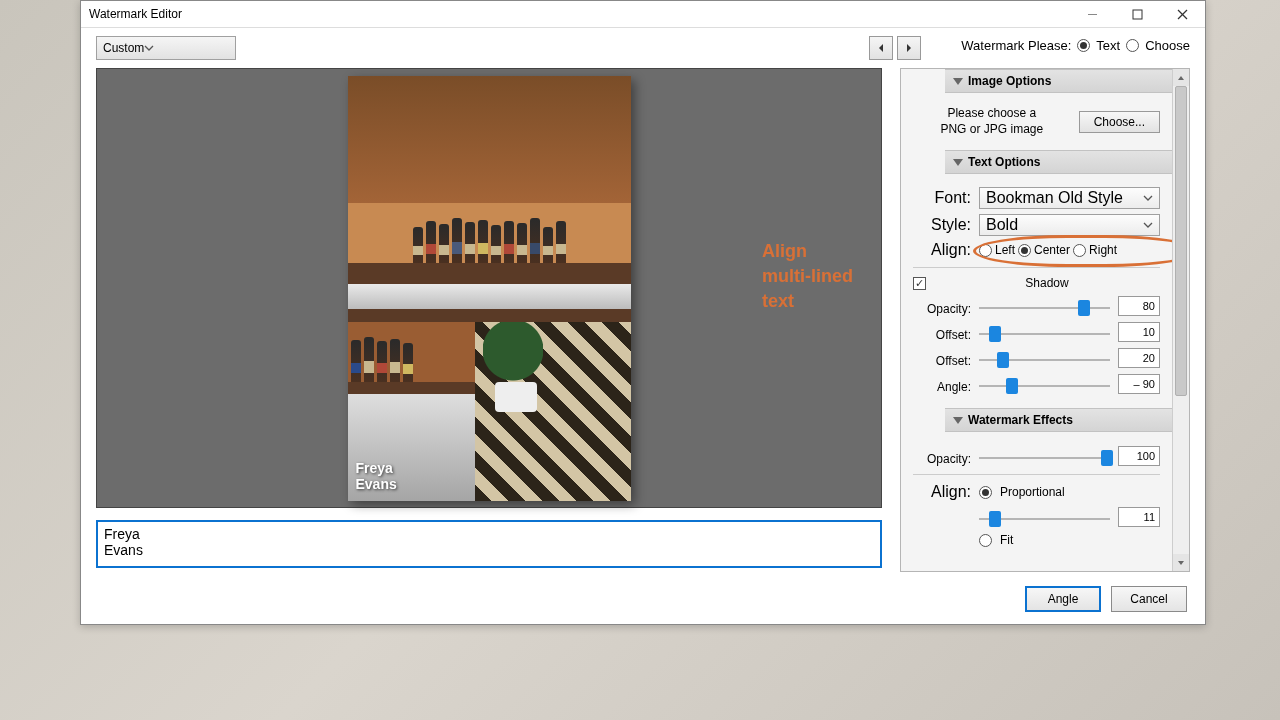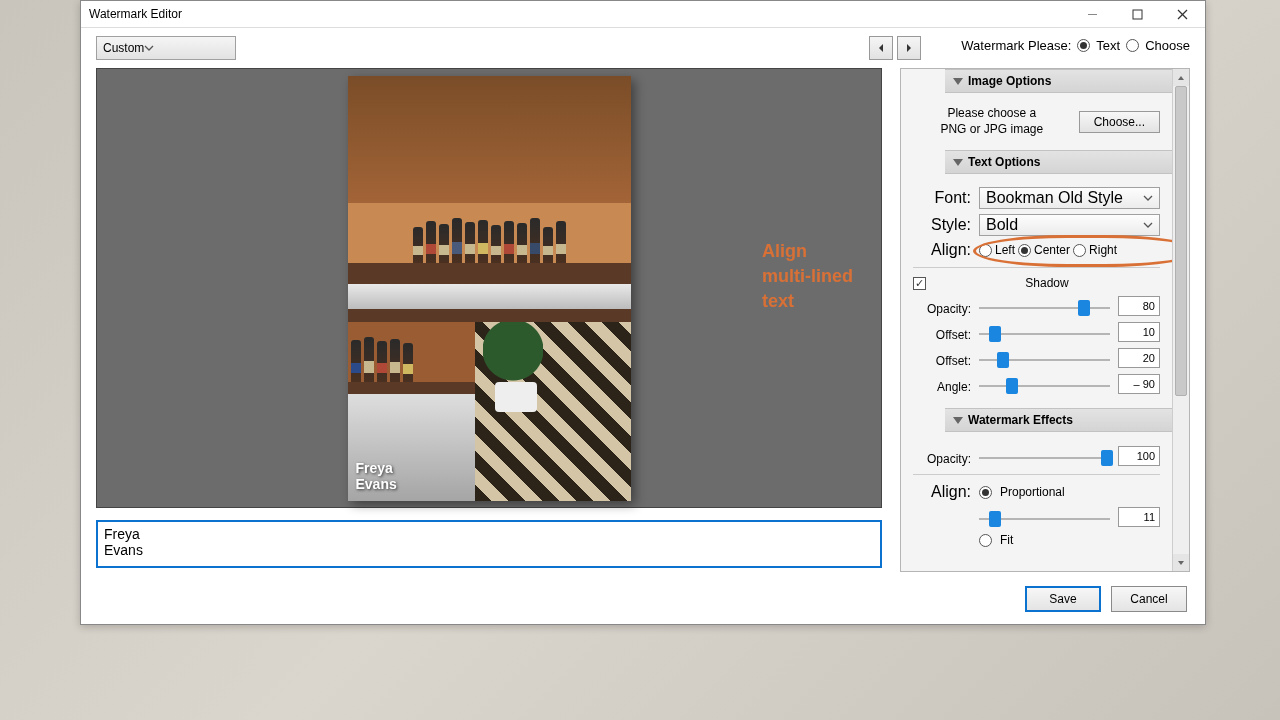--- a/index.html
+++ b/index.html
@@ -349,17 +349,17 @@
               <svg width="8" height="8" viewBox="0 0 8 8">
                 <path d="M1 2 L4 6 L7 2 Z" fill="#666"></path>
               </svg>
             </div>
         </div>
       </div>
     </div>
   </div>
 
   <div class="footer">
-    <button class="fbtn primary">Save</button>
+    <button class="fbtn primary">Angle</button>
     <button class="fbtn">Cancel</button>
   </div>
 
 </div>
 
 </body></html>

